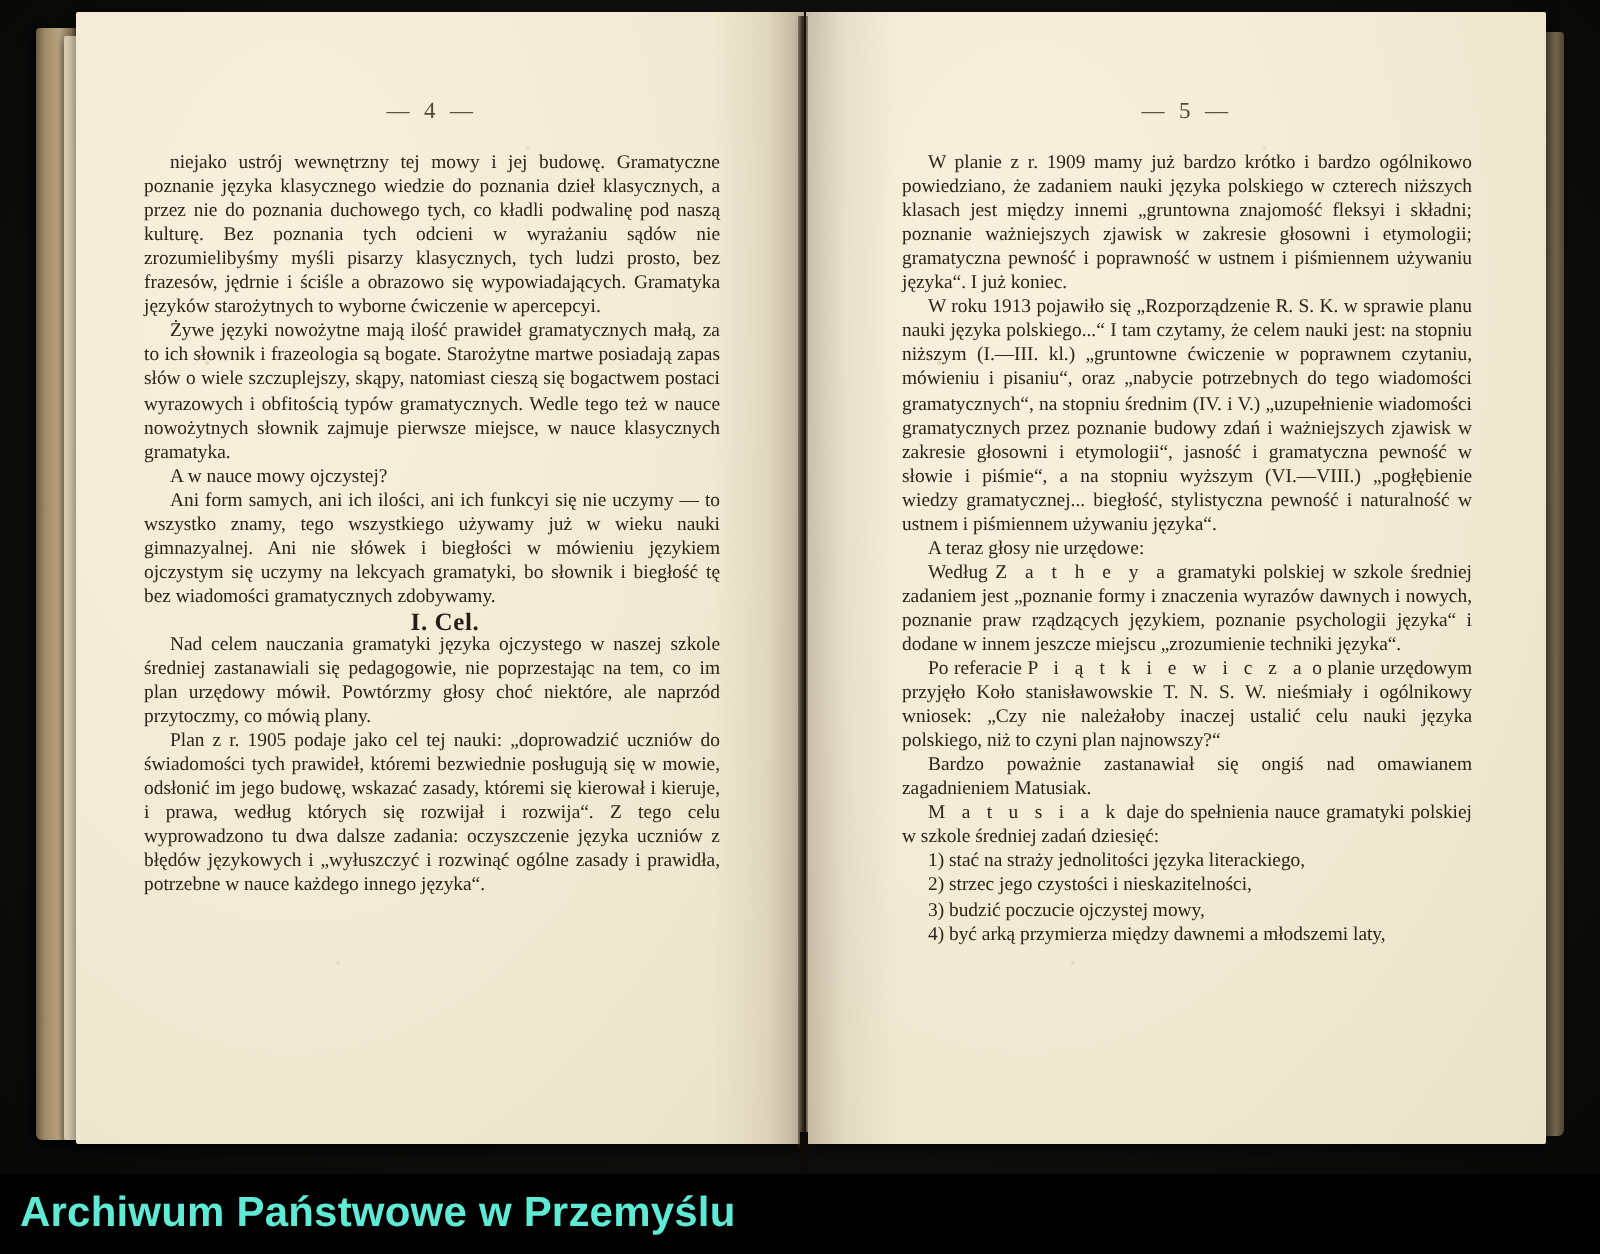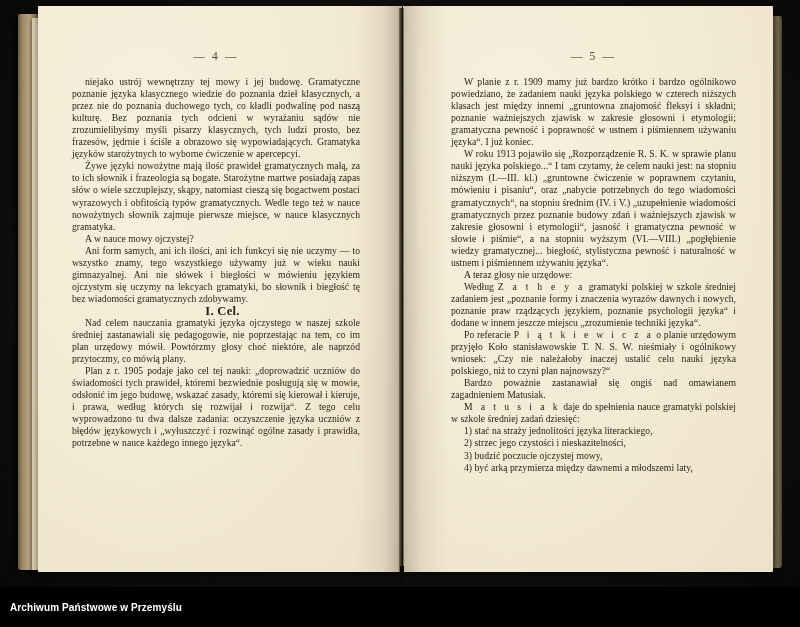--- a/index.html
+++ b/index.html
@@ -172,23 +172,23 @@
     position: absolute;
     left: 0;
     bottom: 0;
     width: 800px;
     height: 40px;
     background: #000000;
     display: flex;
     align-items: center;
   }
   #banner-label {
-    color: #ffffff;
+    color: #5eead4;
     font-family: "Liberation Sans", sans-serif;
-    font-size: 10px;
+    font-size: 21px;
     font-weight: bold;
     letter-spacing: .1px;
     padding-left: 10px;
   }
 </style>
 </head>
 <body>
 
 <div id="viewer">
 

